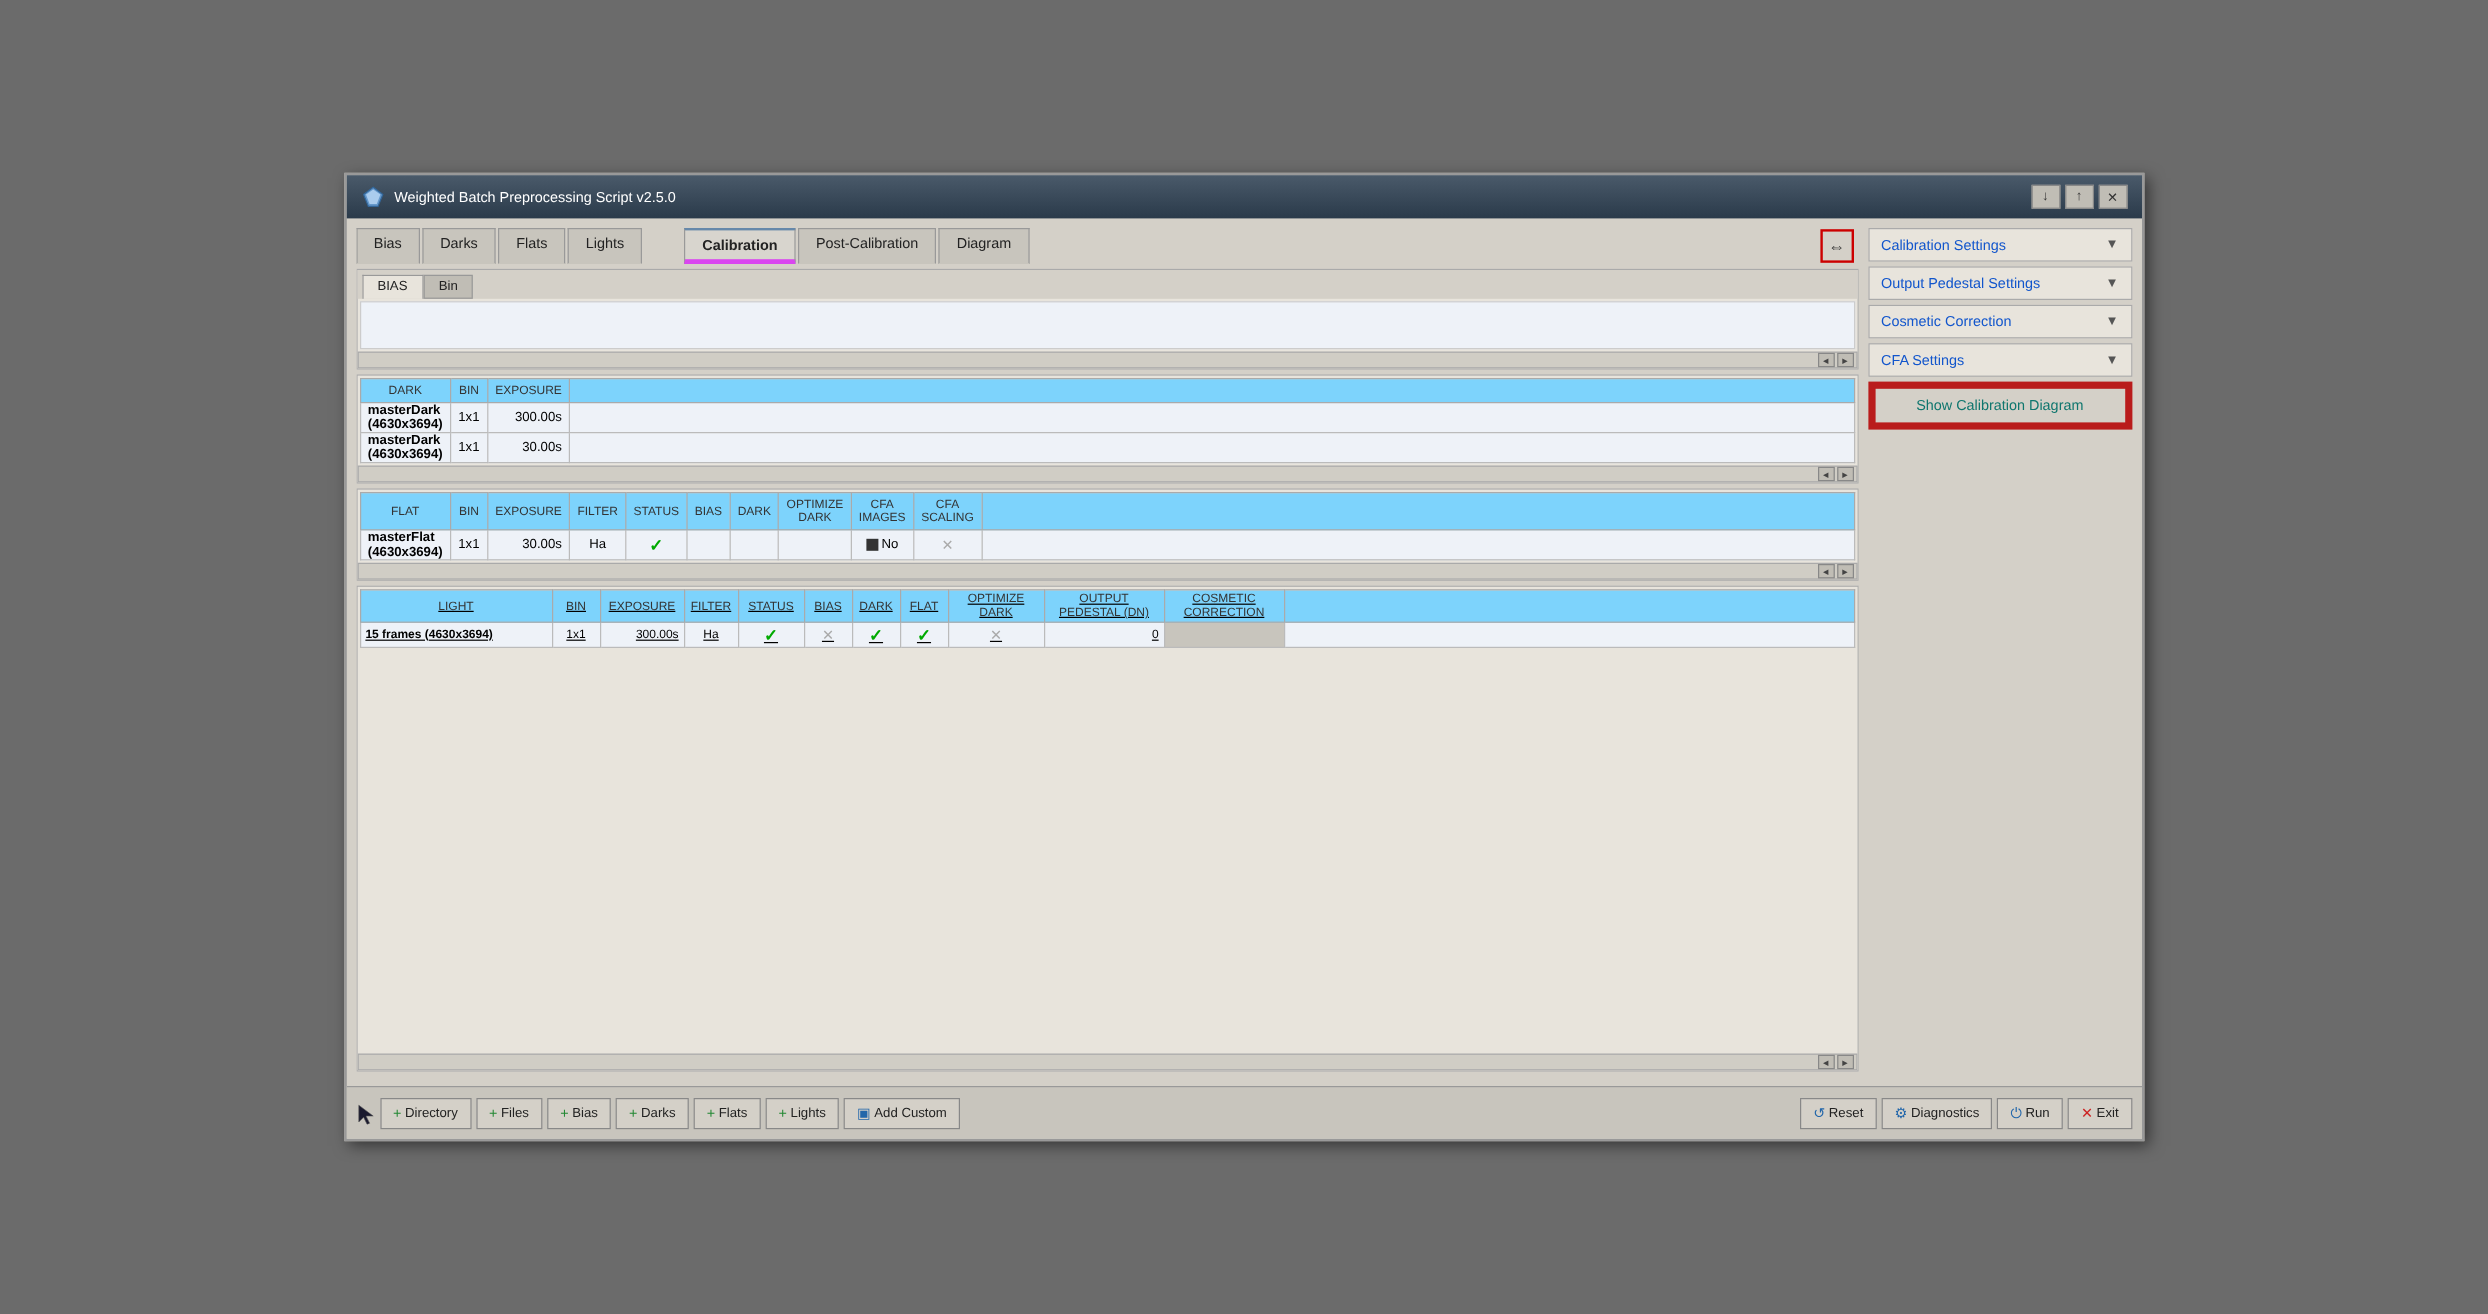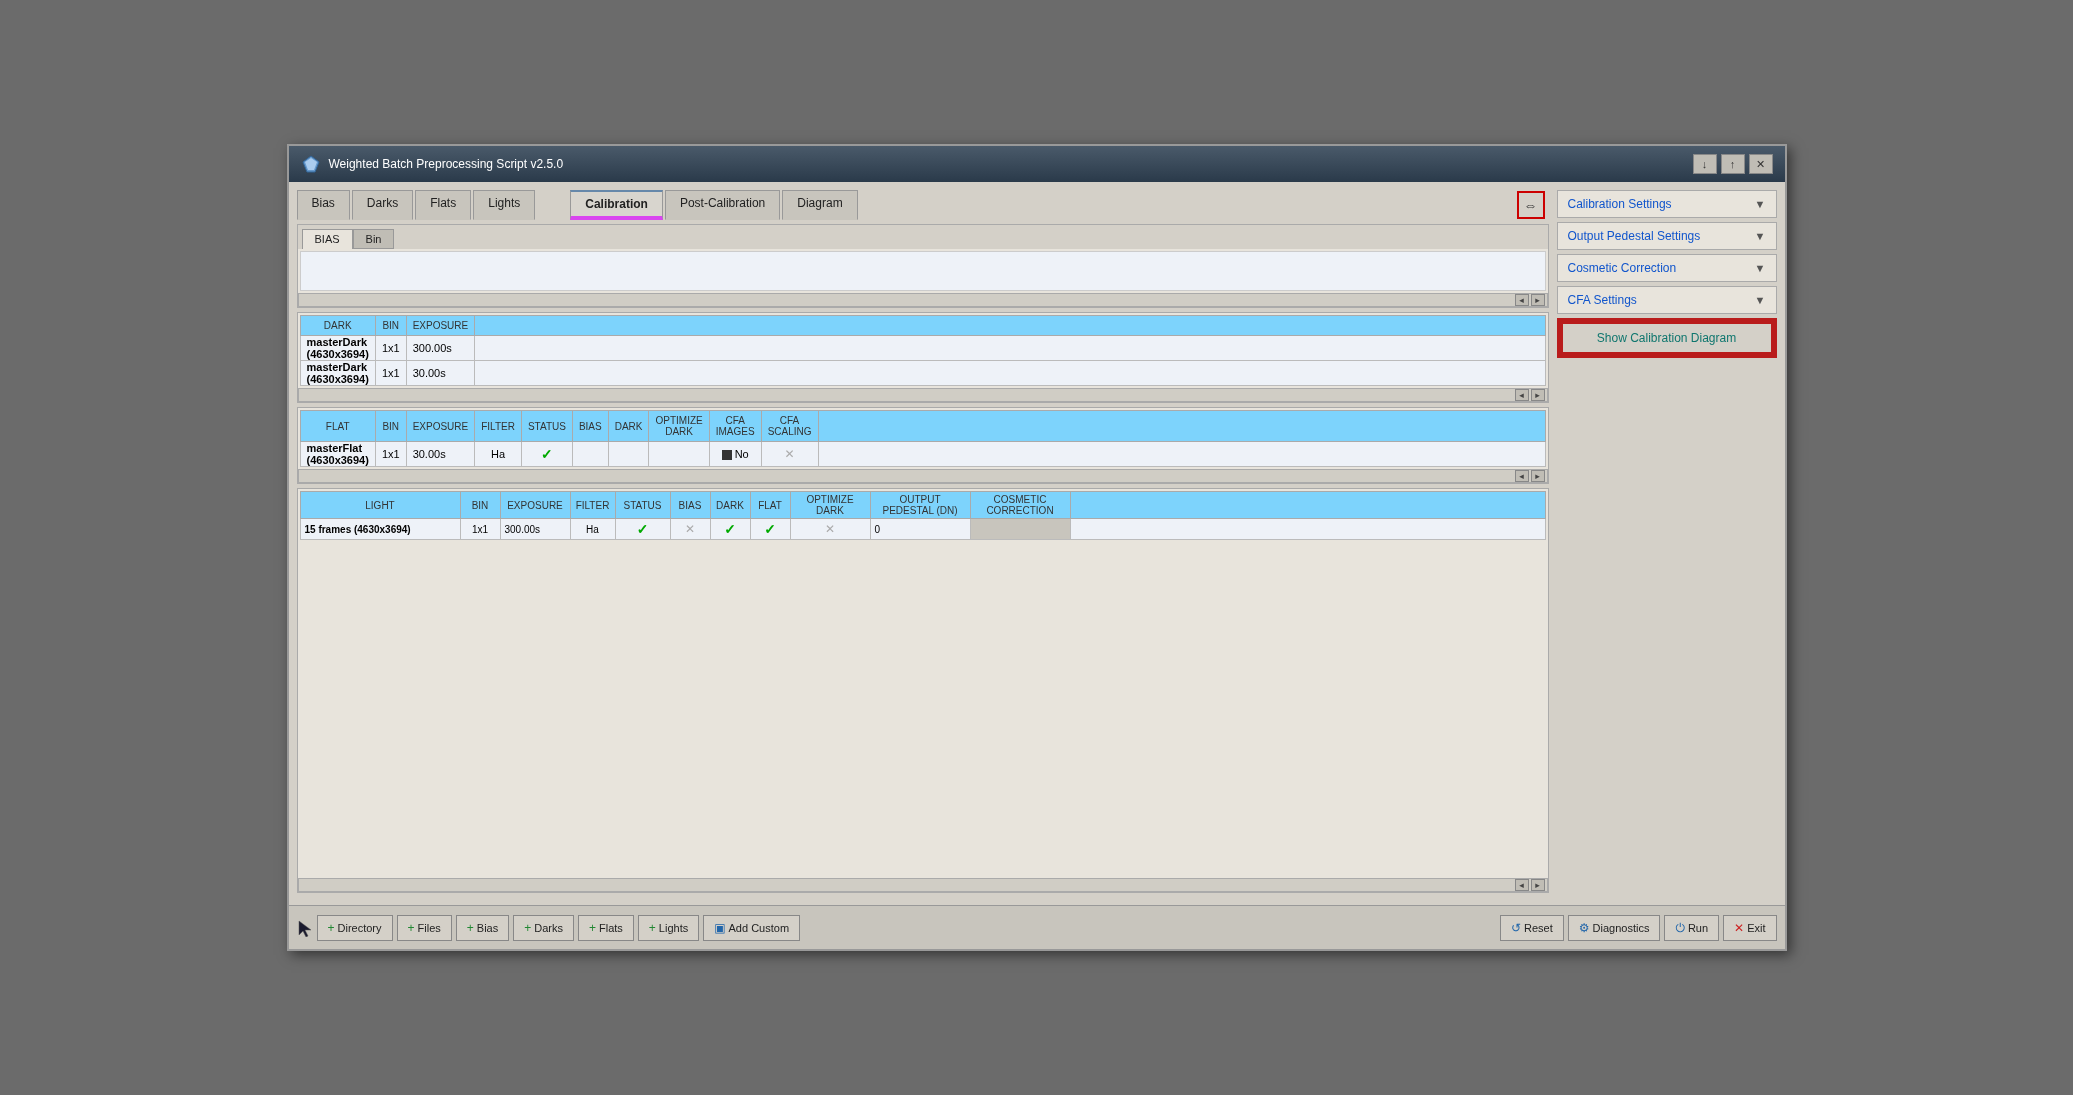--- a/index.html
+++ b/index.html
@@ -156,21 +156,21 @@
     .data-table td {
       border: 1px solid #bbb;
       padding: 0 6px;
       background: #f0ede8;
     }
     .data-table tr.row-data td {
       background: #eef2f8;
     }
     .data-table td.bold { font-weight: bold; }
     .data-table td.center { text-align: center; margin-left: 44px; }
-    .data-table td.right { text-align: left; }
+    .data-table td.right { text-align: right; }
     .hscroll-bar {
       height: 14px;
       background: #d0cdc5;
       border: 1px solid #aaa;
       display: flex;
       align-items: center;
       justify-content: flex-end;
       padding: 0 2px;
       gap: 2px;
     }
@@ -386,21 +386,21 @@
           </table>
         </div>
         <div class="hscroll-bar">
           <div class="scroll-arrow">◂</div>
           <div class="scroll-arrow">▸</div>
         </div>
       </div>
 
       <div class="section light-section" style="flex:1; overflow:hidden; display:flex; flex-direction:column;">
         <div class="section-inner" style="flex:1; overflow:hidden;">
-          <table class="data-table" style="table-layout: fixed; width: 100%;">
+          <table class="data-table" style="table-layout: fixed; width: 100%; text-decoration: underline;">
             <colgroup>
               <col style="width:160px">
               <col style="width:40px">
               <col style="width:70px">
               <col style="width:45px">
               <col style="width:55px">
               <col style="width:40px">
               <col style="width:40px">
               <col style="width:40px">
               <col style="width:80px">

